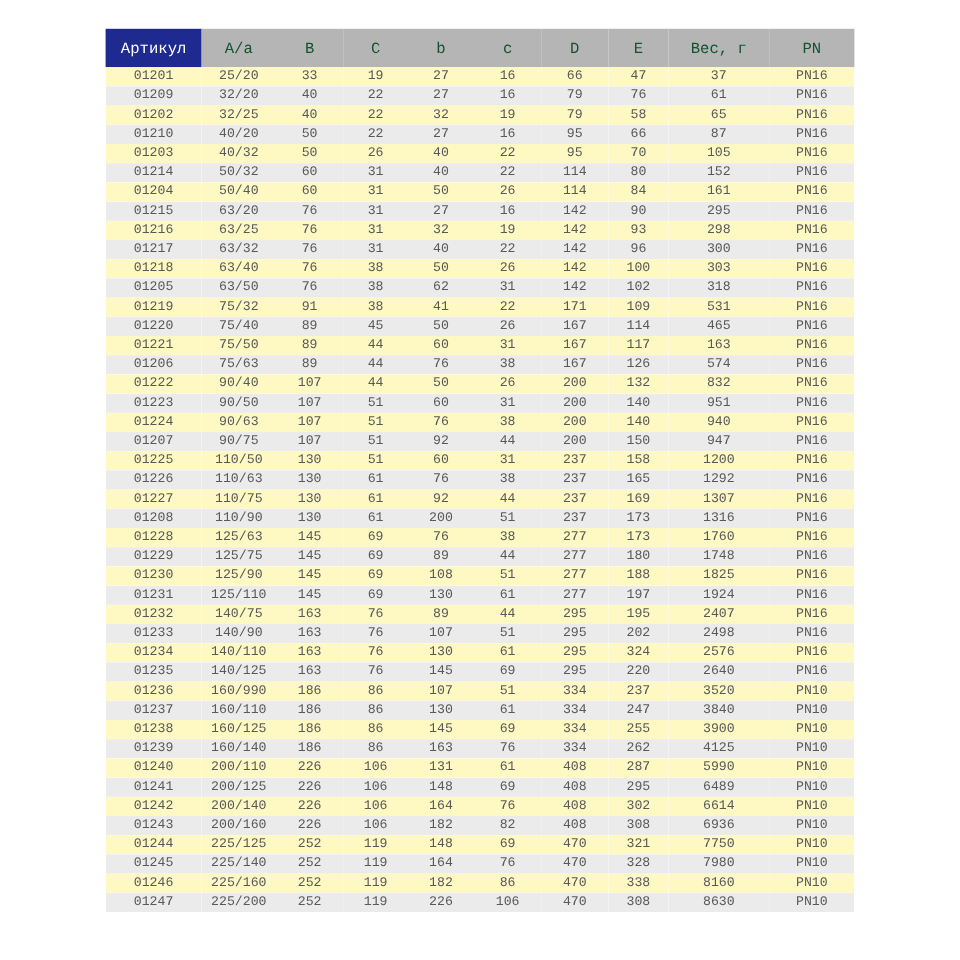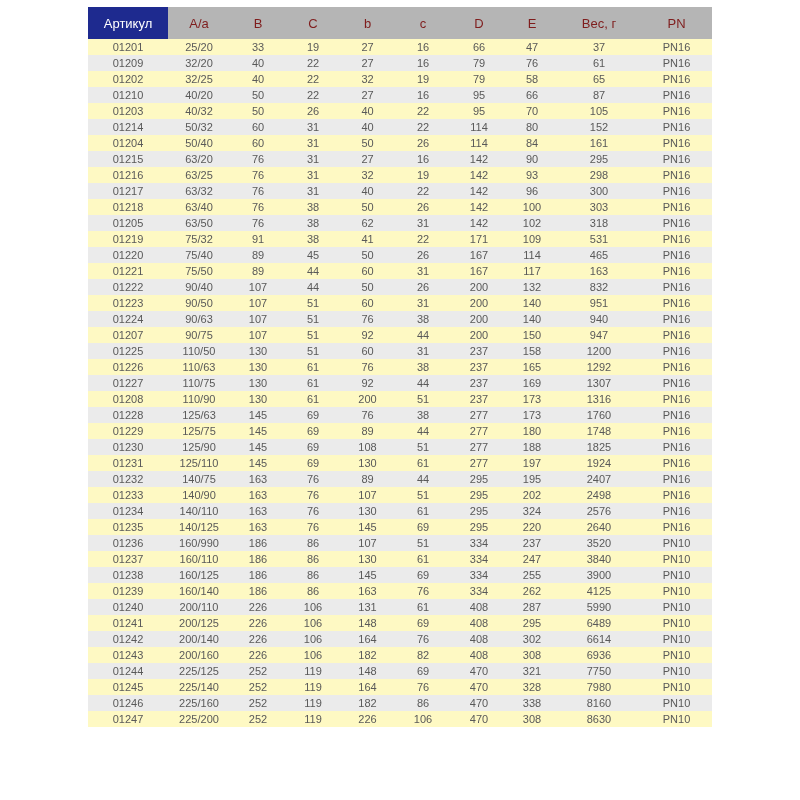--- a/index.html
+++ b/index.html
@@ -11,32 +11,33 @@
   .page {
     position: relative;
     width: 800px;
     height: 800px;
     background: #ffffff;
     overflow: hidden;
   }
   .table-wrap {
     position: absolute;
     left: 88px;
-    top: 7px;
+    top: 24px;
     width: 624px;
+    font-family: Liberation Mono, monospace;
   }
   table.spec-table {
     border-collapse: collapse;
     table-layout: fixed;
     width: 624px;
   }
   table.spec-table thead th {
     height: 32px;
     background: #b5b5b5;
-    color: #7f1d1d;
+    color: #14532d;
     font-weight: normal;
     font-size: 13px;
     text-align: center;
     vertical-align: middle;
     padding: 0;
   }
   table.spec-table thead th.accent {
     background: #1e2a8f;
     color: #ffffff;
   }
@@ -275,20 +276,32 @@
             <td>89</td>
             <td>44</td>
             <td>60</td>
             <td>31</td>
             <td>167</td>
             <td>117</td>
             <td>163</td>
             <td>PN16</td>
           </tr>
           <tr>
+            <td>01206</td>
+            <td>75/63</td>
+            <td>89</td>
+            <td>44</td>
+            <td>76</td>
+            <td>38</td>
+            <td>167</td>
+            <td>126</td>
+            <td>574</td>
+            <td>PN16</td>
+          </tr>
+          <tr>
             <td>01222</td>
             <td>90/40</td>
             <td>107</td>
             <td>44</td>
             <td>50</td>
             <td>26</td>
             <td>200</td>
             <td>132</td>
             <td>832</td>
             <td>PN16</td>

